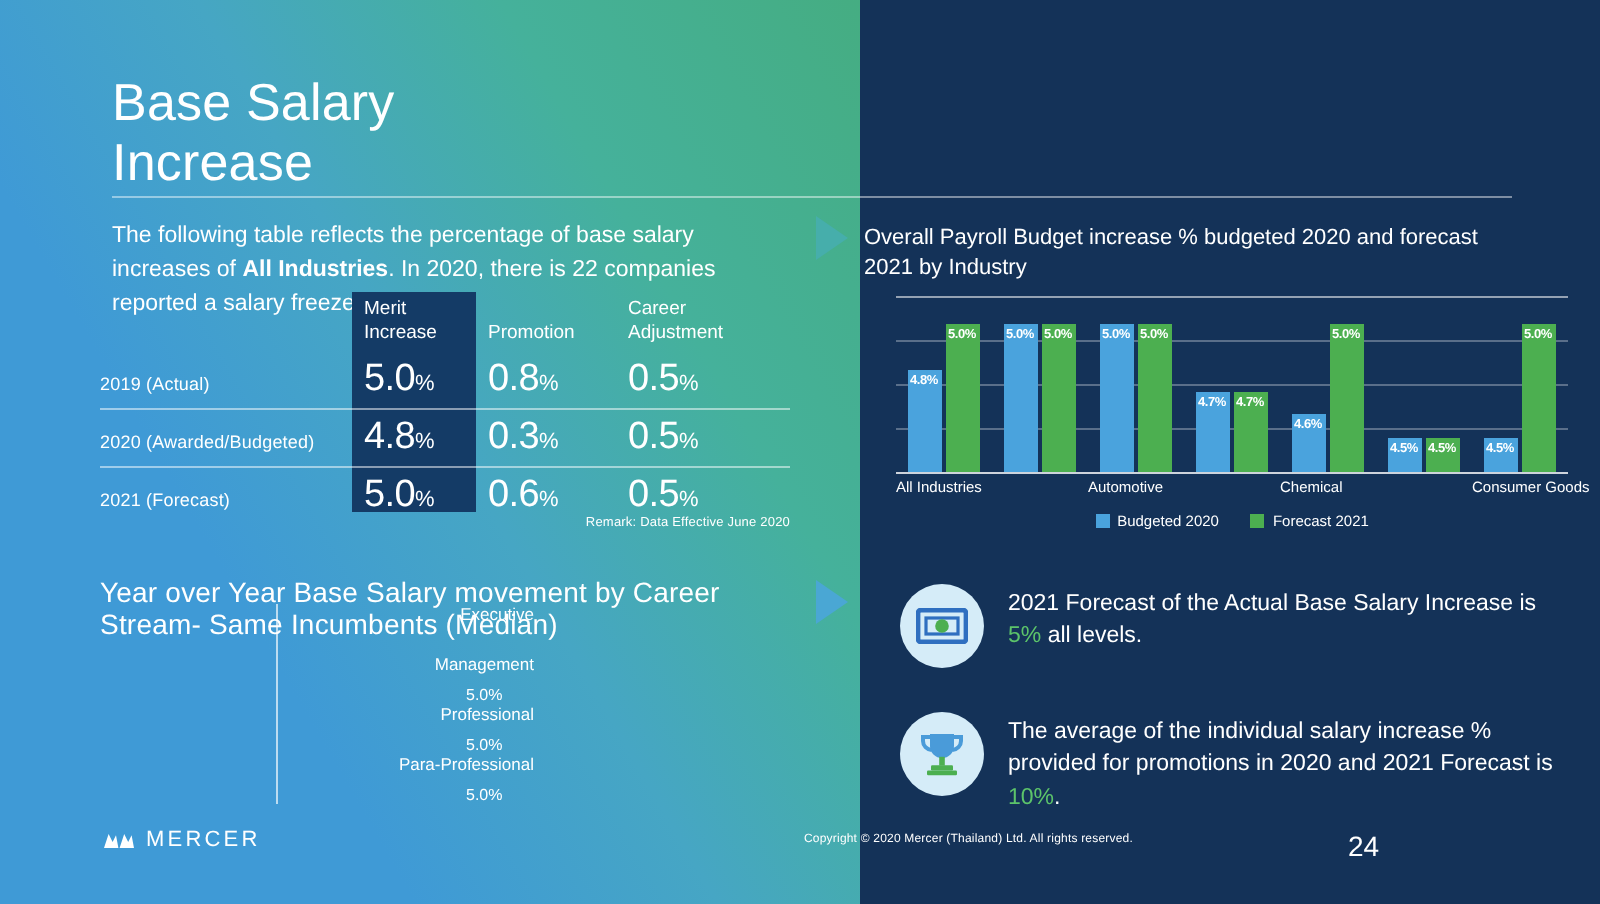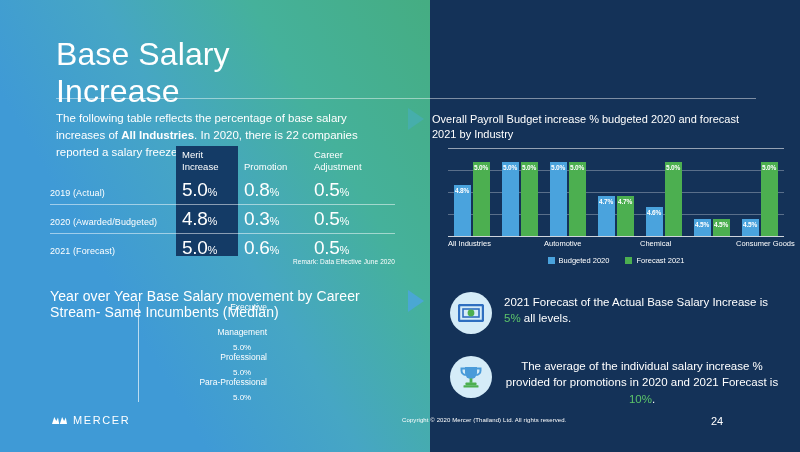--- a/index.html
+++ b/index.html
@@ -21,21 +21,21 @@
     position:absolute; left:408px; width:0; height:0;
     border-top:11px solid transparent; border-bottom:11px solid transparent;
     border-left:16px solid #49a7bd;
   }
   #notch-1 { top:108px; border-left-color:#46aeab; }
   #notch-2 { top:290px; border-left-color:#4aa7d4; }
 
   
   #title {
     position:absolute; left:56px; top:36px; width:330px;
-    color:#ffffff; font-size:32px; line-height:1.16; font-weight:400;
+    color:#ffffff; font-size:26px; line-height:1.16; font-weight:400;
     letter-spacing:.1px;
   }
   #title-rule {
     position:absolute; left:56px; top:98px; width:700px; height:1px;
     background:rgba(255,255,255,.45);
   }
 
   
   #intro {
     position:absolute; left:56px; top:110px; width:320px;
@@ -130,43 +130,43 @@
   }
   .lg-item { display:flex; align-items:center; gap:4px; }
   .lg-sw { width:7px; height:7px; }
   .lg-sw.b { background:#4aa3dd; }
   .lg-sw.g { background:#4caf50; }
   .lg-tx { color:#ffffff; font-size:7.5px; }
 
   
   .callout { position:absolute; display:flex; align-items:flex-start; gap:12px; }
   #callout-1 { left:450px; top:292px; width:330px; }
-  #callout-2 { left:450px; top:356px; width:330px;text-align:center; }
+  #callout-2 { left:450px; top:356px; width:330px; }
   .co-icon {
     width:42px; height:42px; border-radius:50%; background:#d5ecf8;
     flex:none; display:flex; align-items:center; justify-content:center;
   }
   .co-text { color:#ffffff; font-size:11.5px; line-height:1.42; padding-top:2px; }
   .hl { color:#5cc46a; }
 
   
   #mercer-logo {
     position:absolute; left:52px; top:414px;
     display:flex; align-items:center; gap:6px;
   }
   #mercer-word {
     color:#ffffff; font-size:11px; letter-spacing:1.6px; font-weight:400;
   }
   #copyright {
     position:absolute; left:402px; top:417px;
     color:#ffffff; font-size:6px; letter-spacing:.1px;
   }
   #page-num {
-    position:absolute; left:711px; top:415px;
-    color:#ffffff; font-size:11px;
+    position:absolute; left:674px; top:415px;
+    color:#ffffff; font-size:14px;
   }
 </style>
 </head>
 <body>
 
 <div id="slide">
 
   <div id="left-panel"></div>
   <div class="notch" id="notch-1"></div>
   <div class="notch" id="notch-2"></div>

